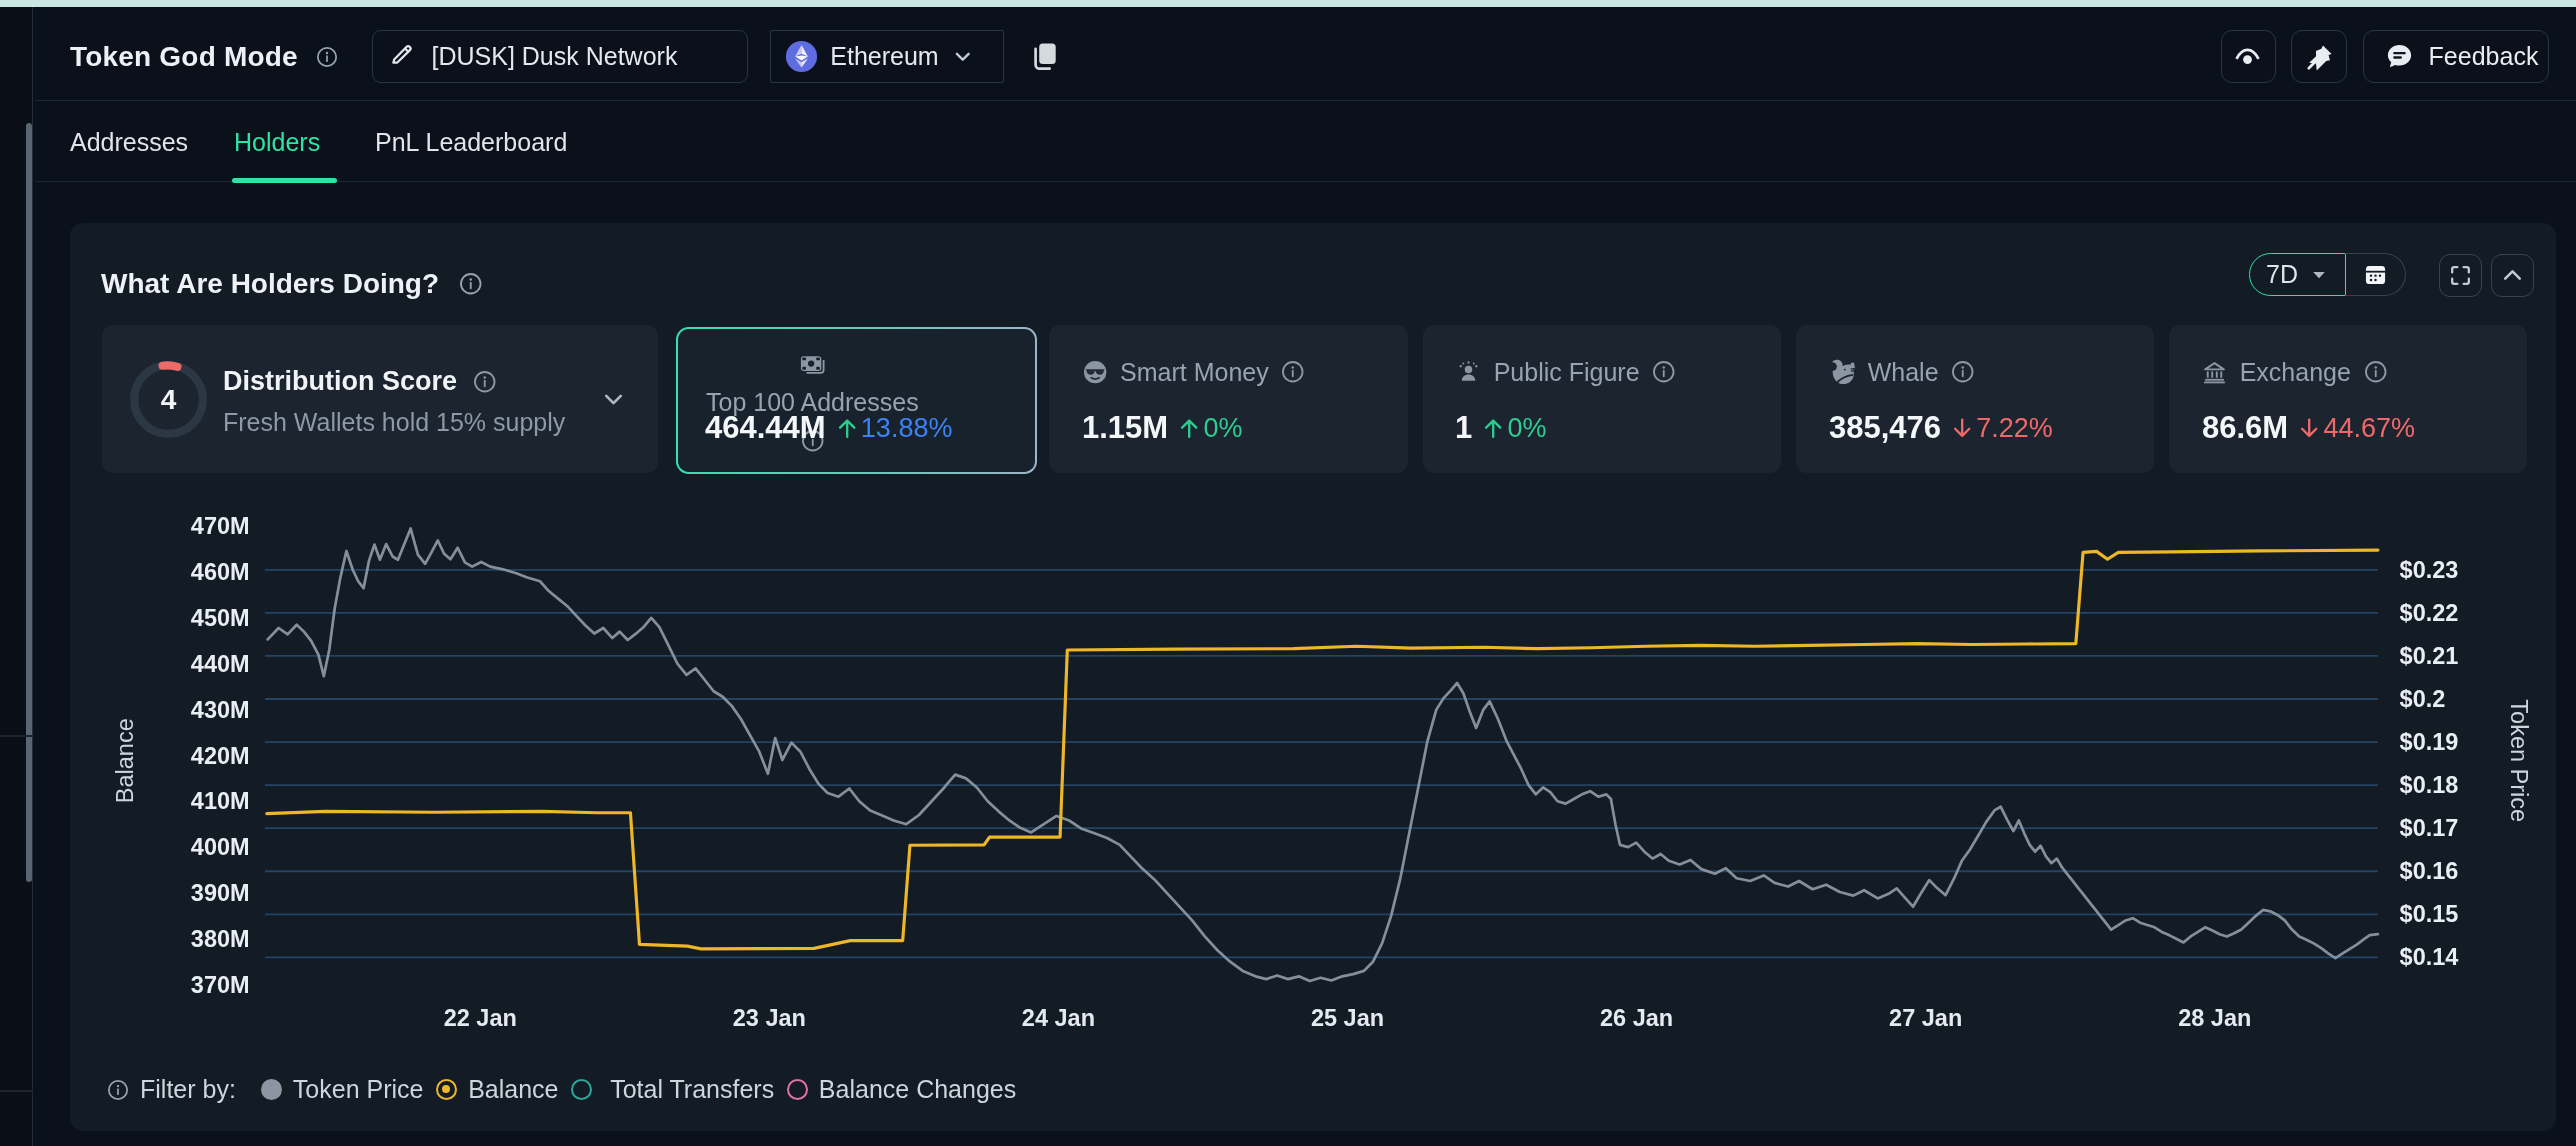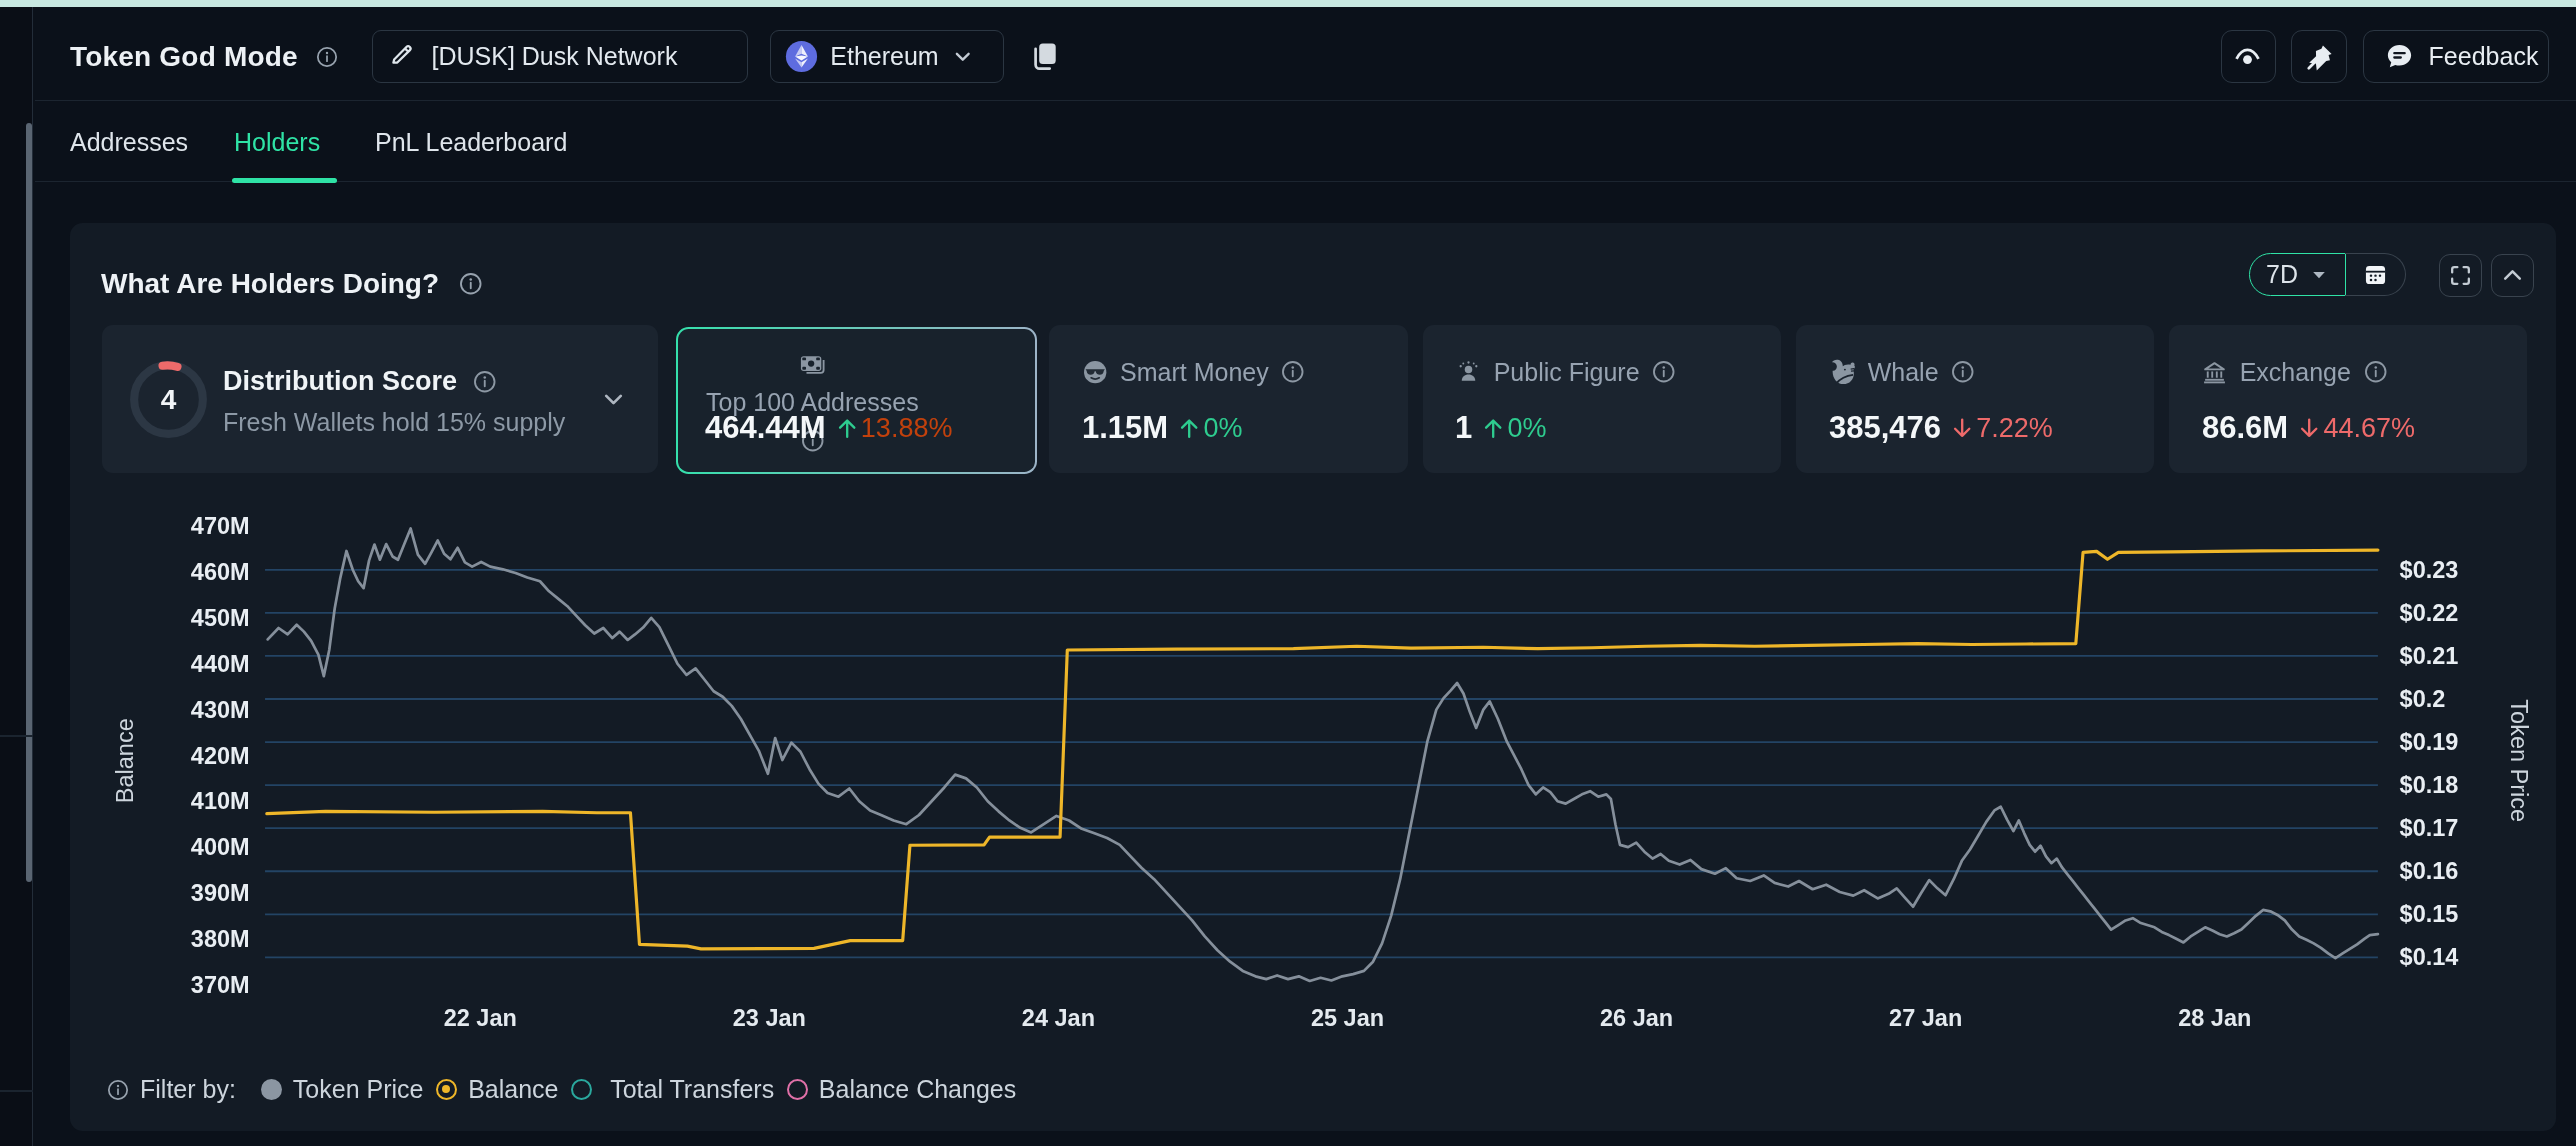--- a/index.html
+++ b/index.html
@@ -26,21 +26,21 @@
     </svg>
 </div>
 
 <div class="abs" style="left:372px;top:30px;width:376px;height:53px;border:1.8px solid #2b3642;border-radius:9px;display:flex;align-items:center;">
 <svg style="margin-left:17px" width="27" height="27" viewBox="0 0 24 24">
       <path d="M3 17.5 L3.7 14.6 L14.8 3.4 C15.5 2.7 16.7 2.7 17.4 3.4 L17.7 3.7 C18.4 4.4 18.4 5.6 17.7 6.3 L6.5 17.4 L3 17.5 Z M13.5 5 L16 7.5" fill="none" stroke="#dfe6ec" stroke-width="2" stroke-linejoin="round"></path>
     </svg>
 <span style="margin-left:14.5px;font-size:25px;color:#e3e9ef;">[DUSK] Dusk Network</span>
   </div>
 
-<div class="abs" style="left:770px;top:30px;width:234px;height:53px;border:1.8px solid #2b3642;border-radius:9px;display:flex;align-items:center;">
+<div class="abs" style="left:770px;top:30px;width:234px;height:53px;border:1.8px solid #2b3642;border-radius:2px;display:flex;align-items:center;">
 <svg style="margin-left:13.6px" width="33" height="33" viewBox="0 0 36 36">
 <circle cx="18" cy="18" r="17" fill="#5e6cdf"></circle>
 <path d="M18 5.5 L18 14.9 L25 18.1 Z" fill="#ffffff" opacity="0.9"></path>
 <path d="M18 5.5 L11 18.1 L18 14.9 Z" fill="#ffffff" opacity="0.65"></path>
 <path d="M18 16.8 L11 18.1 L18 22.4 L25 18.1 Z" fill="#ffffff" opacity="0.95"></path>
 <path d="M11 20.2 L18 30 L18 24.3 Z" fill="#ffffff" opacity="0.65"></path>
 <path d="M18 24.3 L18 30 L25 20.2 Z" fill="#ffffff" opacity="0.9"></path>
 </svg>
 <span style="margin-left:12.7px;font-size:25px;color:#e3e9ef;">Ethereum</span>
 <svg style="margin-left:12.7px" width="23.5" height="23.5" viewBox="0 0 24 24">
@@ -154,21 +154,21 @@
       <circle cx="12" cy="12" r="10" fill="none" stroke="#8d98a4" stroke-width="1.9"></circle>
       <line x1="12" y1="11" x2="12" y2="16.6" stroke="#8d98a4" stroke-width="1.9" stroke-linecap="round"></line>
       <circle cx="12" cy="7.6" r="1.3" fill="#8d98a4"></circle>
     </svg>
   </div>
 <div class="val" style="left:705px;top:408px;height:40px;gap:9px;">
     <span style="font-size:31px;font-weight:700;color:#f4f7f9;">464.44M</span>
     <svg width="24.4" height="24.4" viewBox="0 0 24 24" style="flex:none">
       <path d="M12 20.5 V4.5 M5 11.5 L12 4.5 L19 11.5" fill="none" stroke="#2ecc8f" stroke-width="2.3" stroke-linecap="round" stroke-linejoin="round"></path>
     </svg>
-    <span style="font-size:27px;color:#c2410c;margin-left:-7.2px;">13.88%</span>
+    <span style="font-size:27px;color:#3b82f6;margin-left:-7.2px;">13.88%</span>
   </div>
 <div class="abs" style="left:1049px;top:325px;width:359px;height:148px;background:#1b242f;border-radius:11px;"></div>
 <div class="hdr" style="left:1083px;top:355px;height:34px;gap:12.7px;">
     <svg width="24.4" height="24.4" viewBox="0 0 24 24" style="flex:none">
 <circle cx="12" cy="12" r="11" fill="#8b96a2"></circle>
 <path d="M2.5 9 h19 l-1 1.5 c-0.5 3-2 4-4 4 s-3.5-1-4-3.5 h-1 c-0.5 2.5-2 3.5-4 3.5 s-3.5-1-4-4 Z" fill="#222b35"></path>
 <path d="M8 17.5 c2.5 1.6 5.5 1.6 8 0" fill="none" stroke="#222b35" stroke-width="1.6" stroke-linecap="round"></path>
 </svg>
     <span class="lbl">Smart Money</span>
     <svg width="23.5" height="23.5" viewBox="0 0 24 24" style="flex:none">

